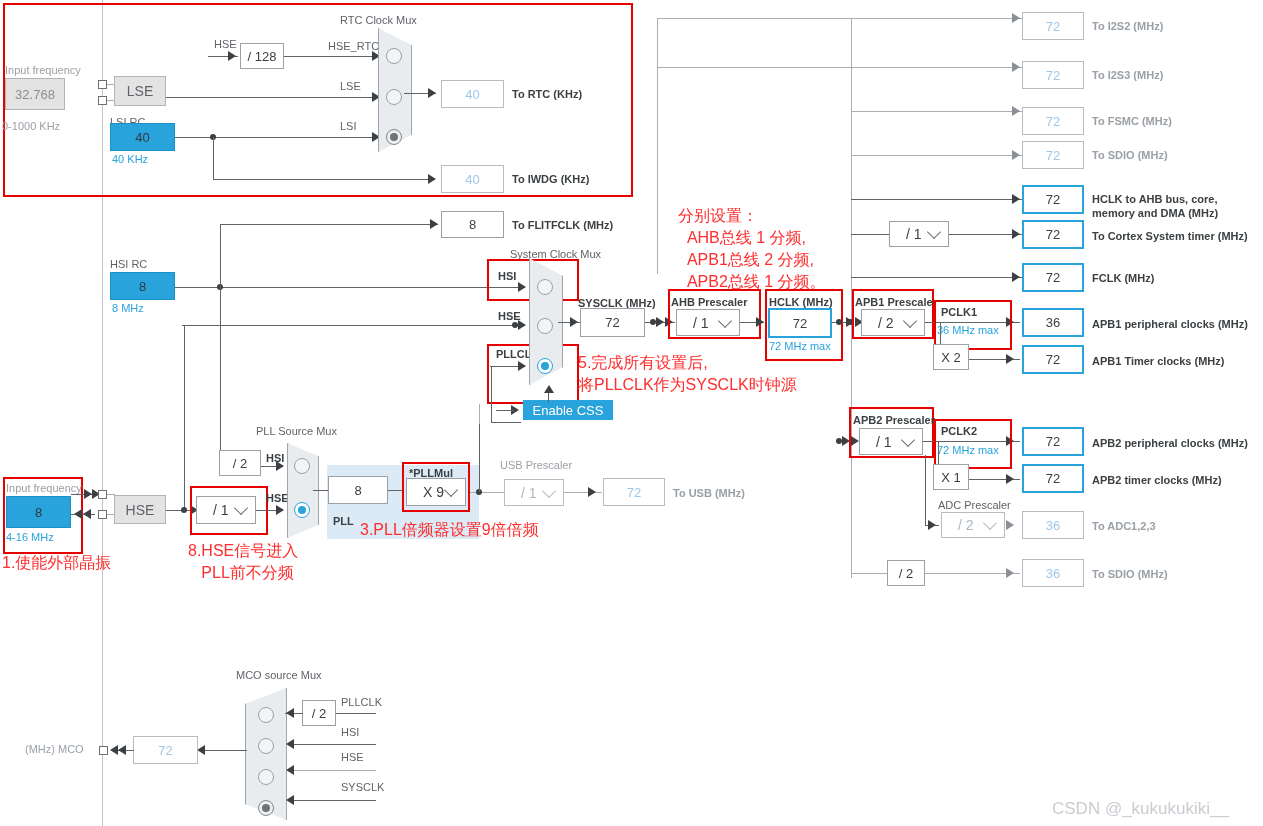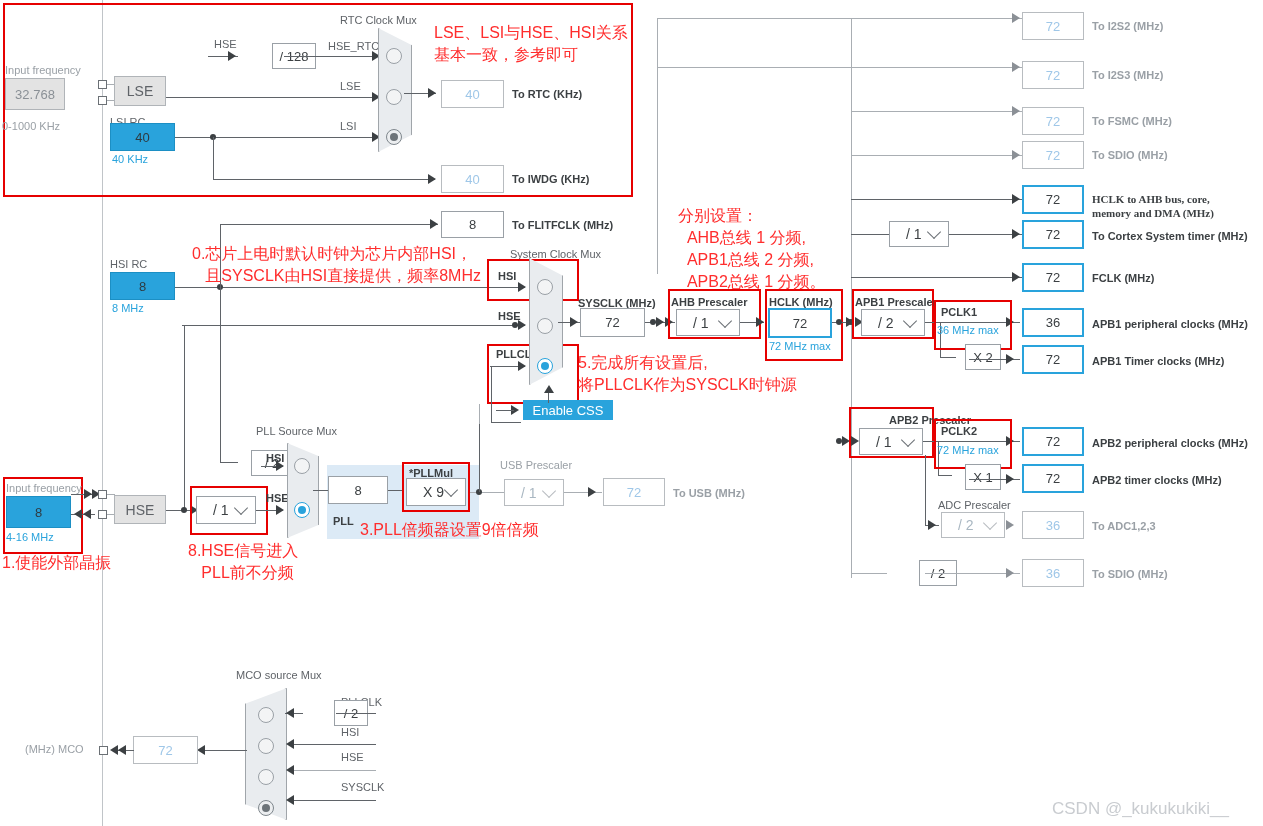--- a/index.html
+++ b/index.html
@@ -36,21 +36,21 @@
     transform:translateY(-70%) rotate(45deg);
   }
   .sel.dim{color:#a9b7c2;border-color:#b8bcc0;}
   .sel.dim .chev{border-color:#b8bcc0;}
 
   
   .pbox{
     position:absolute;box-sizing:border-box;
     border:1px solid #9aa0a6;background:#ffffff;
     display:flex;align-items:center;justify-content:center;
-    font-size:13px;color:#3c4043;margin-left:32px;
+    font-size:13px;color:#3c4043;
   }
 
   
   .lbl{position:absolute;font-size:11px;color:#5f6368;white-space:nowrap;}
   .lbl.b{font-weight:bold;color:#3c4043;}
   .lbl.grey{color:#9aa0a6;}
   .lbl.blue{color:#29a3dc;}
   .lbl.sig{font-size:11px;color:#5f6368;}
   .lbl.sigb{font-size:11px;color:#3c4043;font-weight:bold;}
   .lbl.title{font-size:11px;color:#5f6368;}
@@ -154,41 +154,37 @@
   </div>
   <div class="h" style="left:404px;top:93px;width:32px;"></div>
   <div class="arr" style="left:428px;top:88px;"></div>
 
   <div class="vbox dim" style="left:441px;top:80px;width:63px;height:28px;">40</div>
   <div class="lbl out" style="left:512px;top:87px;">To RTC (KHz)</div>
 
   <div class="vbox dim" style="left:441px;top:165px;width:63px;height:28px;">40</div>
   <div class="lbl out" style="left:512px;top:172px;">To IWDG (KHz)</div>
 
-  <div class="note" style="left:434px;top:22px;">LSE、LSI与HSE、HSI关系
-基本一致，参考即可</div>
 
   <div class="h" style="left:220px;top:224px;width:218px;"></div>
   <div class="arr" style="left:430px;top:219px;"></div>
   <div class="vbox" style="left:441px;top:211px;width:63px;height:27px;">8</div>
   <div class="lbl out" style="left:512px;top:218px;">To FLITFCLK (MHz)</div>
 
   <div class="lbl" style="left:110px;top:258px;">HSI RC</div>
   <div class="vbox filled" style="left:110px;top:272px;width:65px;height:28px;">8</div>
   <div class="lbl blue" style="left:112px;top:302px;">8 MHz</div>
 
   <div class="h" style="left:175px;top:287px;width:350px;"></div>
   <div class="arr" style="left:518px;top:282px;"></div>
   <div class="dot" style="left:217px;top:284px;"></div>
   <div class="v" style="left:220px;top:224px;height:63px;"></div>
   <div class="v" style="left:220px;top:287px;height:175px;"></div>
   <div class="h" style="left:220px;top:462px;width:18px;"></div>
 
-  <div class="note" style="left:192px;top:243px;">0.芯片上电时默认时钟为芯片内部HSI，
-   且SYSCLK由HSI直接提供，频率8MHz</div>
 
   <div class="lbl title" style="left:510px;top:248px;">System Clock Mux</div>
   <div class="rbox" style="left:487px;top:259px;width:92px;height:42px;"></div>
   <div class="rbox" style="left:487px;top:344px;width:92px;height:60px;"></div>
 
   <div class="lbl sigb" style="left:498px;top:270px;">HSI</div>
   <div class="lbl sigb" style="left:498px;top:310px;">HSE</div>
   <div class="lbl sigb" style="left:496px;top:348px;">PLLCLK</div>
 
   <div class="muxwrap" style="left:529px;top:258px;width:32px;height:125px;">
@@ -275,21 +271,21 @@
   <div class="vbox dim" style="left:1022px;top:61px;width:62px;height:28px;">72</div>
   <div class="lbl outdim" style="left:1092px;top:69px;">To I2S3 (MHz)</div>
 
   <div class="vbox dim" style="left:1022px;top:107px;width:62px;height:28px;">72</div>
   <div class="lbl outdim" style="left:1092px;top:115px;">To FSMC (MHz)</div>
 
   <div class="vbox dim" style="left:1022px;top:141px;width:62px;height:28px;">72</div>
   <div class="lbl outdim" style="left:1092px;top:149px;">To SDIO (MHz)</div>
 
   <div class="vbox blue" style="left:1022px;top:185px;width:62px;height:29px;">72</div>
-  <div class="lbl out" style="left:1092px;top:192px;white-space:pre-line;font-family:Liberation Serif, serif;"><span>HCLK to AHB bus, core,
+  <div class="lbl out" style="left:1092px;top:192px;white-space:pre-line;"><span>HCLK to AHB bus, core,
 memory and DMA (MHz)</span></div>
 
   <div class="vbox blue" style="left:1022px;top:220px;width:62px;height:29px;">72</div>
   <div class="lbl out" style="left:1092px;top:229px;">To Cortex System timer (MHz)</div>
 
   <div class="vbox blue" style="left:1022px;top:263px;width:62px;height:29px;">72</div>
   <div class="lbl out" style="left:1092px;top:271px;">FCLK (MHz)</div>
 
   <div class="note" style="left:678px;top:205px;">分别设置：
   AHB总线 1 分频,
@@ -323,21 +319,21 @@
   <div class="h" style="left:969px;top:359px;width:51px;"></div>
   <div class="arr" style="left:1006px;top:354px;"></div>
   <div class="vbox blue" style="left:1022px;top:345px;width:62px;height:29px;">72</div>
   <div class="lbl out" style="left:1092px;top:354px;">APB1 Timer clocks (MHz)</div>
 
   <div class="dot" style="left:836px;top:438px;"></div>
   <div class="arr" style="left:842px;top:436px;"></div>
   <div class="arr" style="left:851px;top:436px;"></div>
 
   <div class="rbox" style="left:849px;top:407px;width:85px;height:51px;"></div>
-  <div class="lbl out" style="left:853px;top:413px;padding-left:36px;">APB2 Prescaler</div>
+  <div class="lbl out" style="left:853px;top:413px;">APB2 Prescaler</div>
   <div class="sel" style="left:859px;top:428px;width:64px;height:27px;">
     <span>/ 1</span>
     <span class="chev"></span>
   </div>
 
   <div class="h" style="left:923px;top:441px;width:97px;"></div>
   <div class="arr" style="left:1006px;top:436px;"></div>
   <div class="v" style="left:938px;top:441px;height:34px;"></div>
   <div class="h" style="left:938px;top:475px;width:14px;"></div>
 

